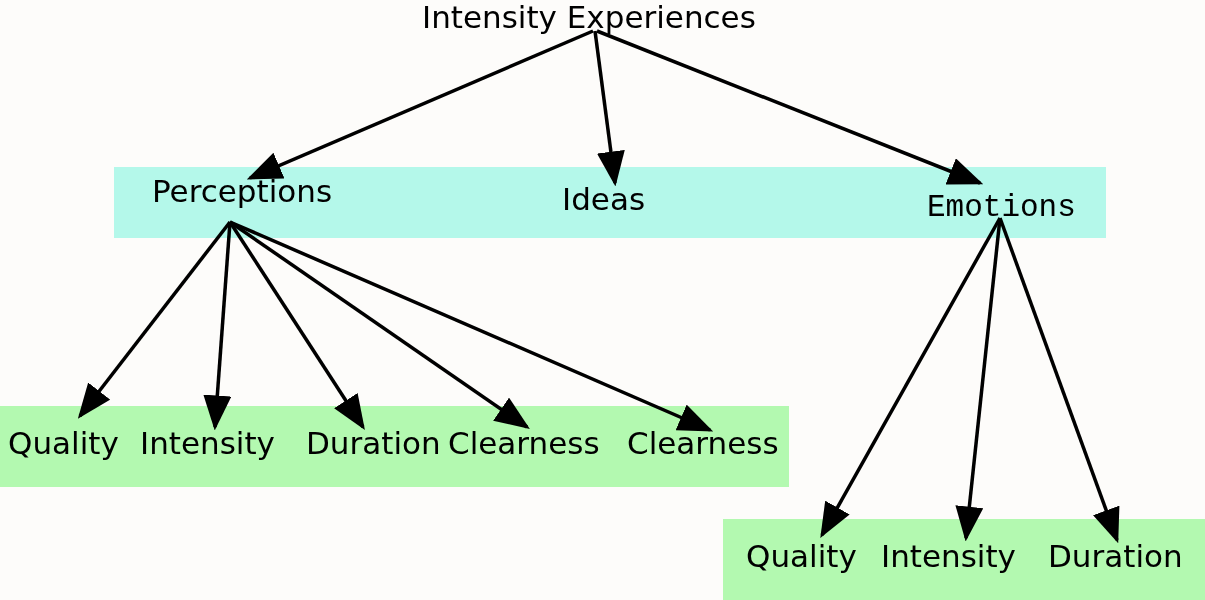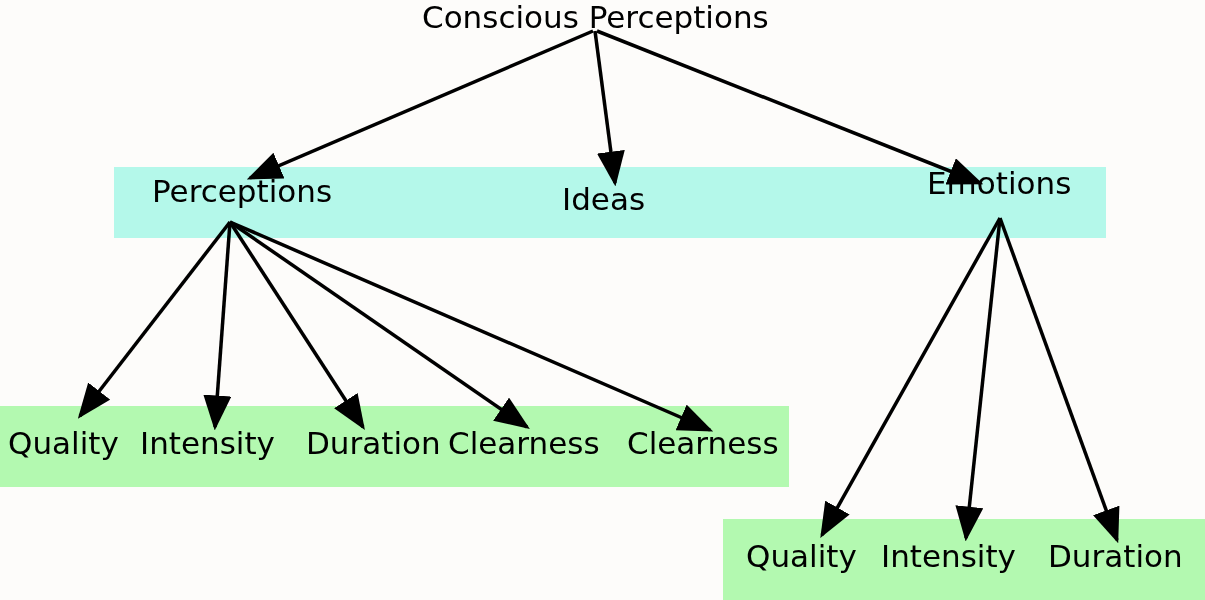--- a/index.html
+++ b/index.html
@@ -30,25 +30,25 @@
     <line x1="230" y1="222" x2="215" y2="427"></line>
     <line x1="230" y1="222" x2="363" y2="427"></line>
     <line x1="230" y1="222" x2="527" y2="427"></line>
     <line x1="230" y1="222" x2="710" y2="430"></line>
     <line x1="1000" y1="218" x2="822" y2="535"></line>
     <line x1="1000" y1="218" x2="966" y2="538"></line>
     <line x1="1000" y1="218" x2="1117" y2="540"></line>
   </g>
 </svg>
 
-<div class="lbl" style="left:422px;top:2px;">Conscious Perceptions</div>
+<div class="lbl" style="left:422px;top:2px;">Intensity Experiences</div>
 
 <div class="lbl" style="left:152px;top:176px;">Perceptions</div>
 <div class="lbl" style="left:562px;top:184px;">Ideas</div>
-<div class="lbl" style="left:927px;top:168px;">Emotions</div>
+<div class="lbl" style="left:927px;top:192px;font-family:Liberation Mono, monospace;">Emotions</div>
 
 <div class="lbl" style="left:8px;top:428px;">Quality</div>
 <div class="lbl" style="left:140px;top:428px;">Intensity</div>
 <div class="lbl" style="left:306px;top:428px;">Duration</div>
 <div class="lbl" style="left:448px;top:428px;">Clearness</div>
 <div class="lbl" style="left:627px;top:428px;">Clearness</div>
 
 <div class="lbl" style="left:746px;top:541px;">Quality</div>
 <div class="lbl" style="left:881px;top:541px;">Intensity</div>
 <div class="lbl" style="left:1048px;top:541px;">Duration</div>

